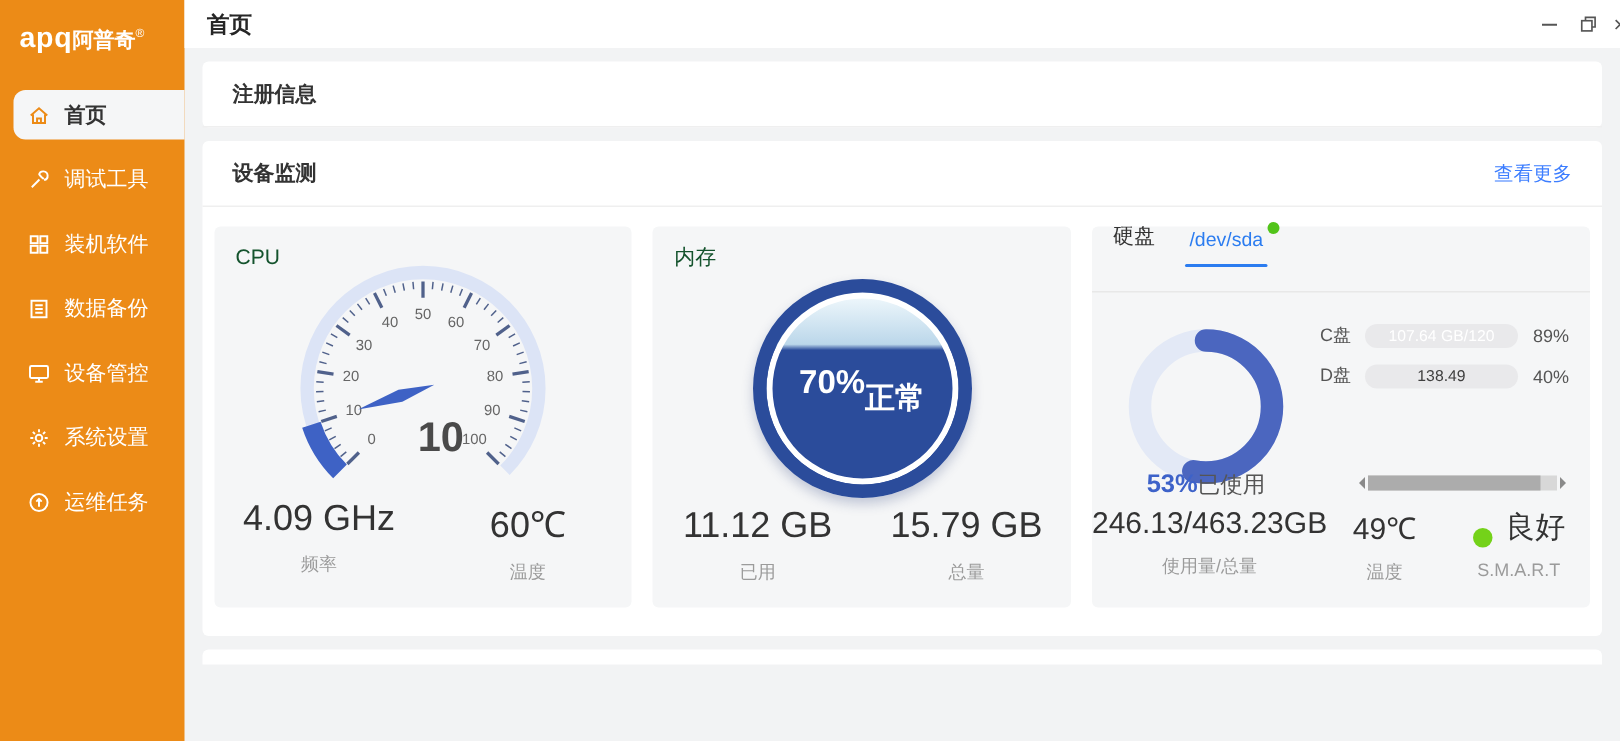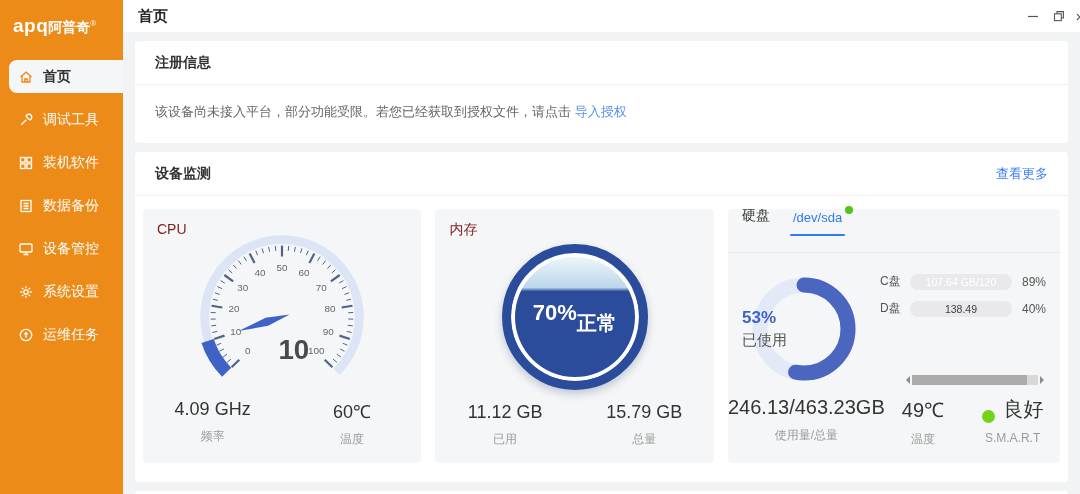--- a/index.html
+++ b/index.html
@@ -34,24 +34,24 @@
                   padding:13px 20px 12px; border-bottom:1px solid #EFEFEF; }
   .panel-title { font-size:14px; font-weight:bold; color:#333; }
   .reg-body { padding:18px 20px 22px; font-size:13px; color:#666; }
   a.link { color:#5B8FF2; text-decoration:none; cursor:pointer; }
   .more-link { color:#3D7EFF; font-size:13px; text-decoration:none; cursor:pointer; }
   .panel.monitor { margin-top:9px; }
 
   
   .cards { display:flex; gap:14px; padding:13px 8px 19px; }
   .card { background:#F5F6F7; border-radius:4px; flex:1; height:254px; position:relative; }
-  .card-title { position:absolute; top:12px; left:14px; font-size:14px; color:#7f1d1d; z-index:2; }
+  .card-title { position:absolute; top:12px; left:14px; font-size:14px; color:#14532d; z-index:2; }
   .stats { position:absolute; bottom:15px; left:0; right:0; display:flex; }
   .stat { flex:1; text-align:center; }
-  .stat-value { font-size:18px; color:#333; }
+  .stat-value { font-size:24px; color:#333; }
   .stat-label { font-size:12px; color:#9B9B9B; margin-top:8px; }
 
   
   #cpu-gauge { position:absolute; top:16px; left:50%; transform:translateX(-50%); width:208px; height:168px; }
 
   
   .liquid { position:absolute; top:35px; left:50%; transform:translateX(-50%);
             width:146px; height:146px; border-radius:50%;
             border:9px solid #2B4C9B; box-shadow: inset 0 0 0 4px #fff, 0 4px 8px rgba(40,60,120,.25); }
   .liquid-inner { position:absolute; inset:0; display:flex; flex-direction:row; align-items:center;
@@ -61,21 +61,21 @@
 
   
   .disk-header { display:flex; align-items:flex-end; padding:12px 14px 17px; height:44px; border-bottom:1px solid #E8E8E8; }
   .disk-title { font-size:14px; color:#333; padding-bottom:10px; }
   .disk-tab { margin-left:20px; font-size:13px; color:#2B7CF0; position:relative; padding:0 3px 10px; cursor:pointer; }
   .disk-tab::after { content:""; position:absolute; left:0; right:0; bottom:-1px; height:2px; background:#2B7CF0; border-radius:1px; }
   .tab-dot { position:absolute; top:-4px; right:-8px; width:8px; height:8px; border-radius:50%; background:#52C41A; }
 
   .disk-body { display:flex; padding:14px 10px 0 10px; }
   .donut-wrap { position:relative; width:124px; height:124px; flex-shrink:0; margin-left:4px; }
-  .donut-center { position:absolute; inset:0; display:flex; flex-direction:column; align-items:flex-start; justify-content:center; }
+  .donut-center { position:absolute; inset:0; display:flex; align-items:flex-end; justify-content:center; }
   .donut-pct { font-size:17px; font-weight:bold; color:#3D62C9; }
   .donut-label { font-size:15px; color:#555; margin-top:3px; }
 
   .part-col { flex:1; padding:6px 4px 0 14px; }
   .part-row { display:flex; align-items:center; margin-bottom:10px; }
   .part-name { font-size:12px; color:#555; width:30px; flex-shrink:0; }
   .bar { width:102px; height:16px; background:#E9E9EB; border-radius:8px; position:relative; overflow:hidden; flex-shrink:0; }
   .bar-fill { height:100%; background:#2979EC; border-radius:8px; }
   .bar-text { position:absolute; inset:0; display:flex; align-items:center; justify-content:center; font-size:10.5px; }
   .bar-text.light { color:#fff; }
@@ -194,24 +194,20 @@
       </span>
       <span class="win-btn close">×</span>
     </div>
   </div>
 
   <div class="content">
 
     <section class="panel reg">
       <div class="panel-header">
         <span class="panel-title">注册信息</span>
-      </div>
-      <div class="reg-body">
-        <span>该设备尚未接入平台，部分功能受限。若您已经获取到授权文件，请点击</span>
-        <a class="link">导入授权</a>
       </div>
     </section>
 
     <section class="panel monitor">
       <div class="panel-header">
         <span class="panel-title">设备监测</span>
         <a class="more-link">查看更多</a>
       </div>
 
       <div class="cards">

